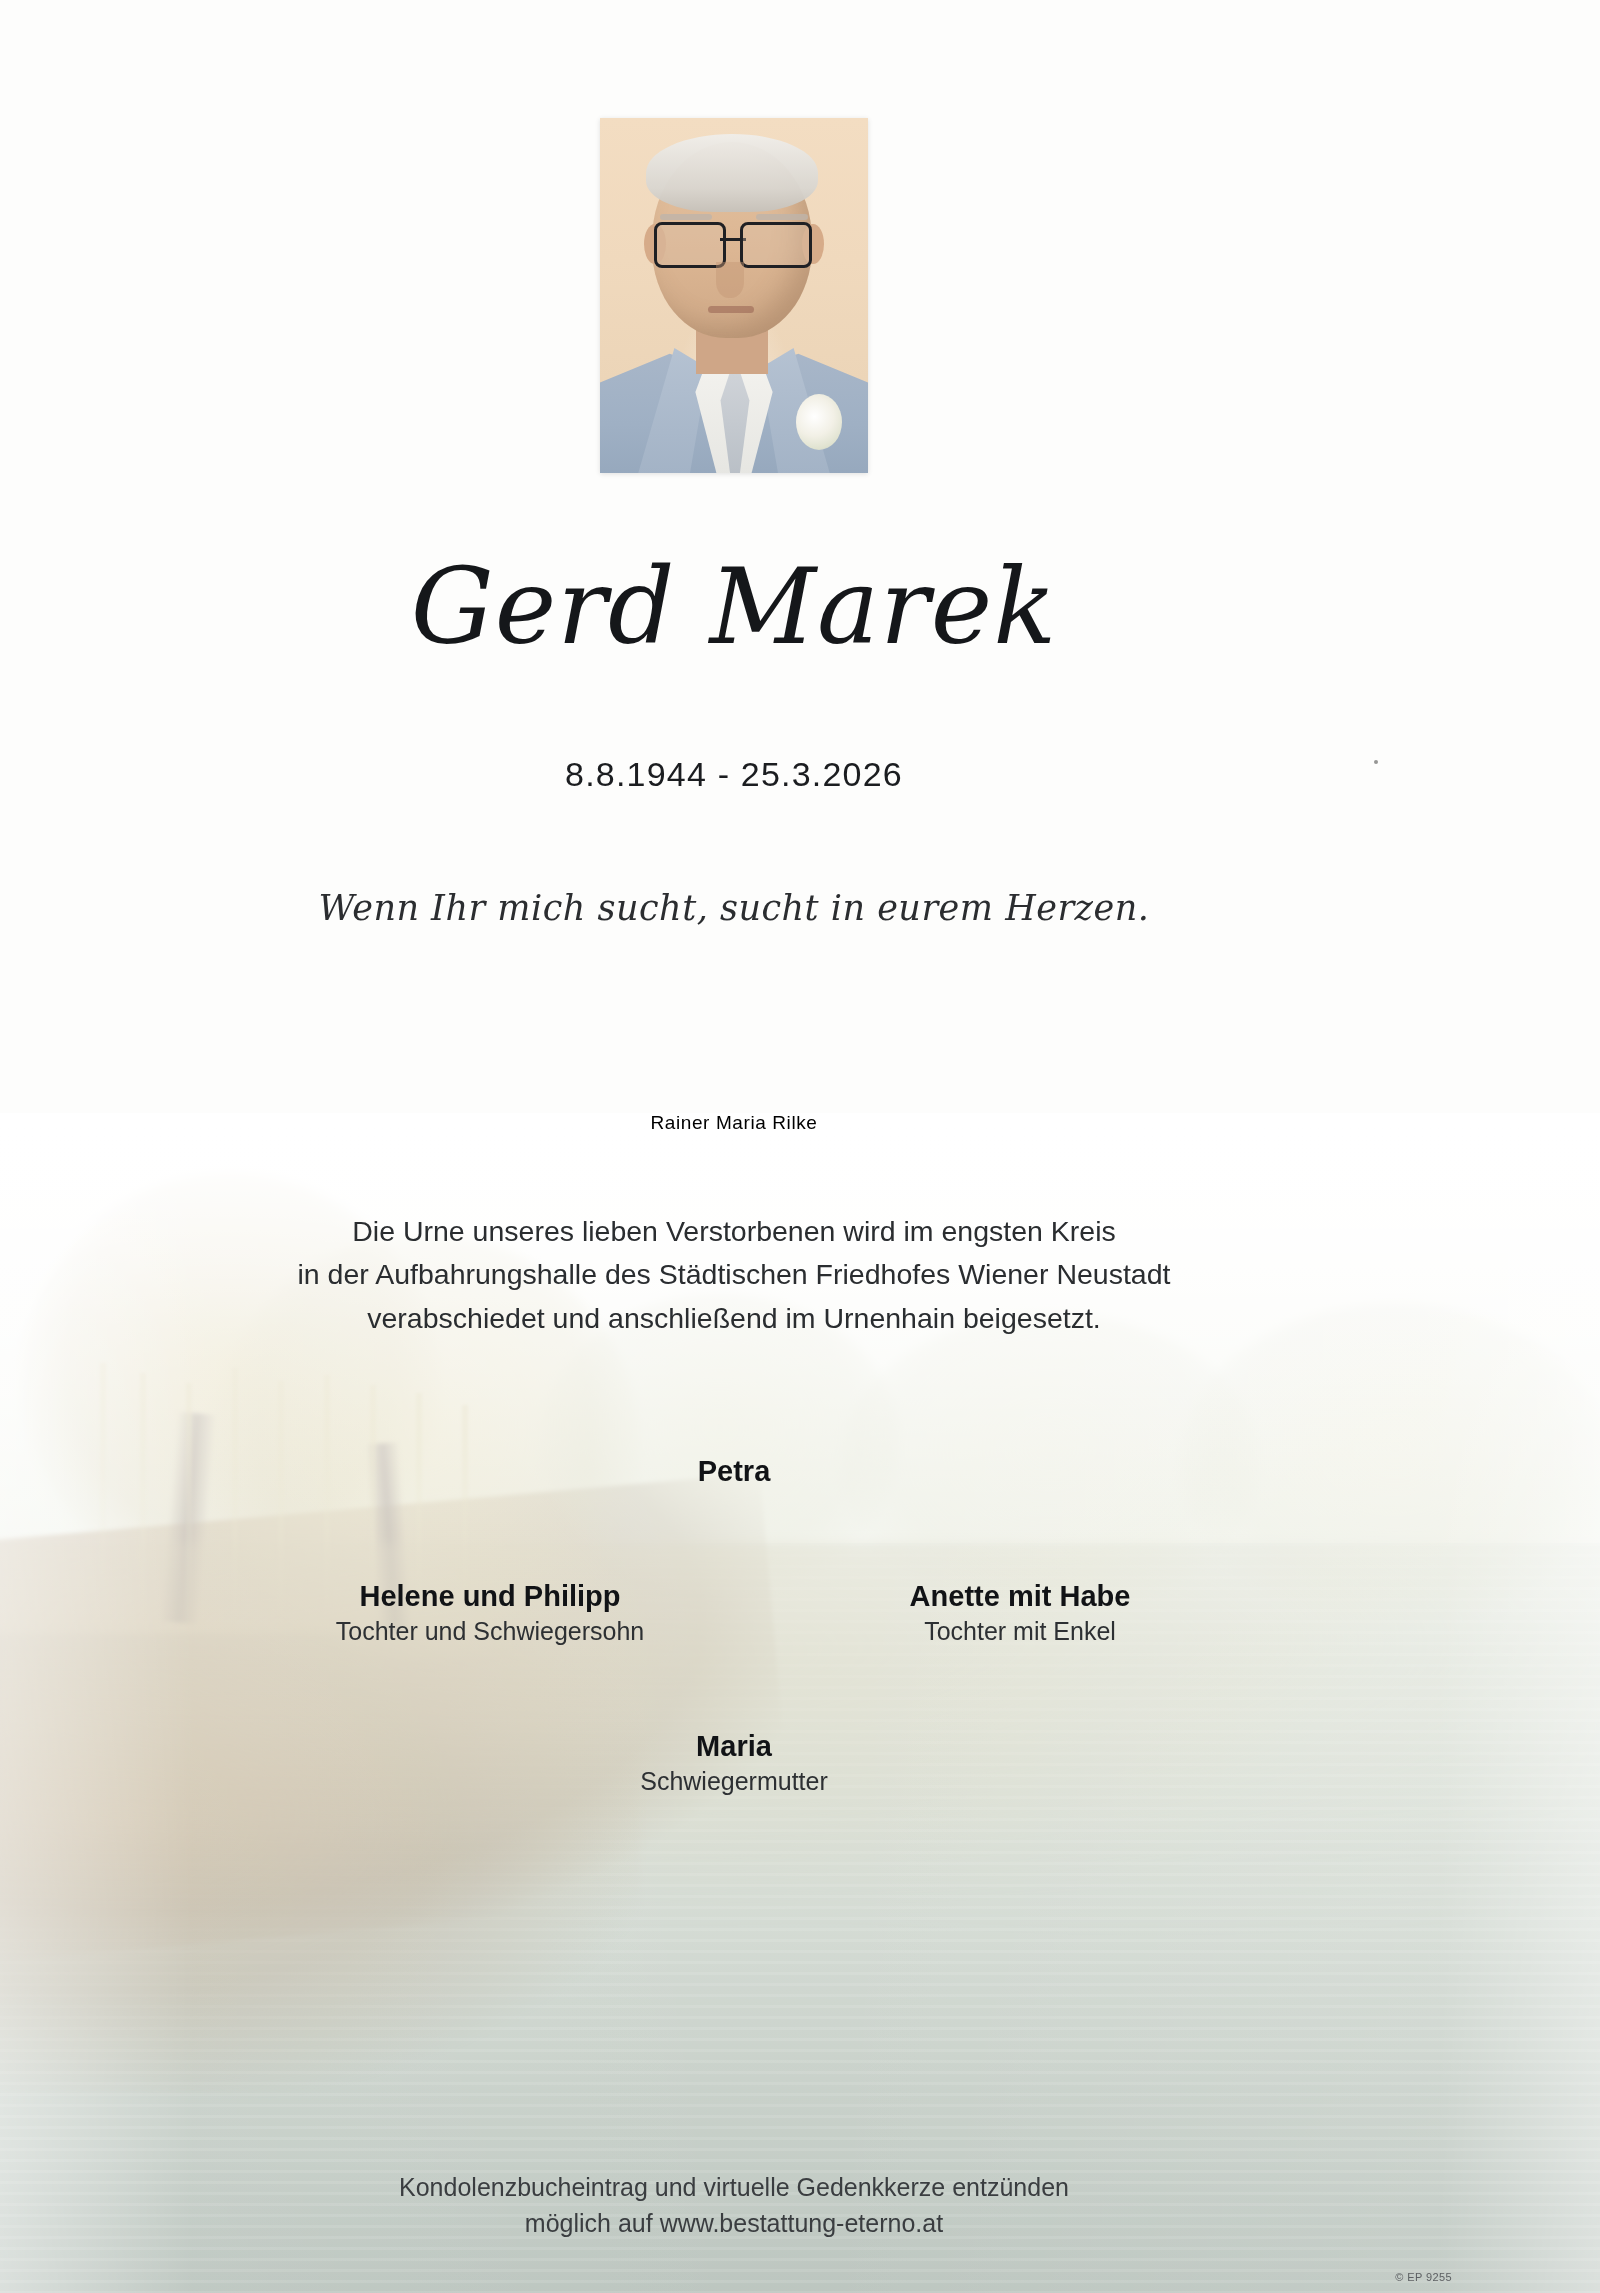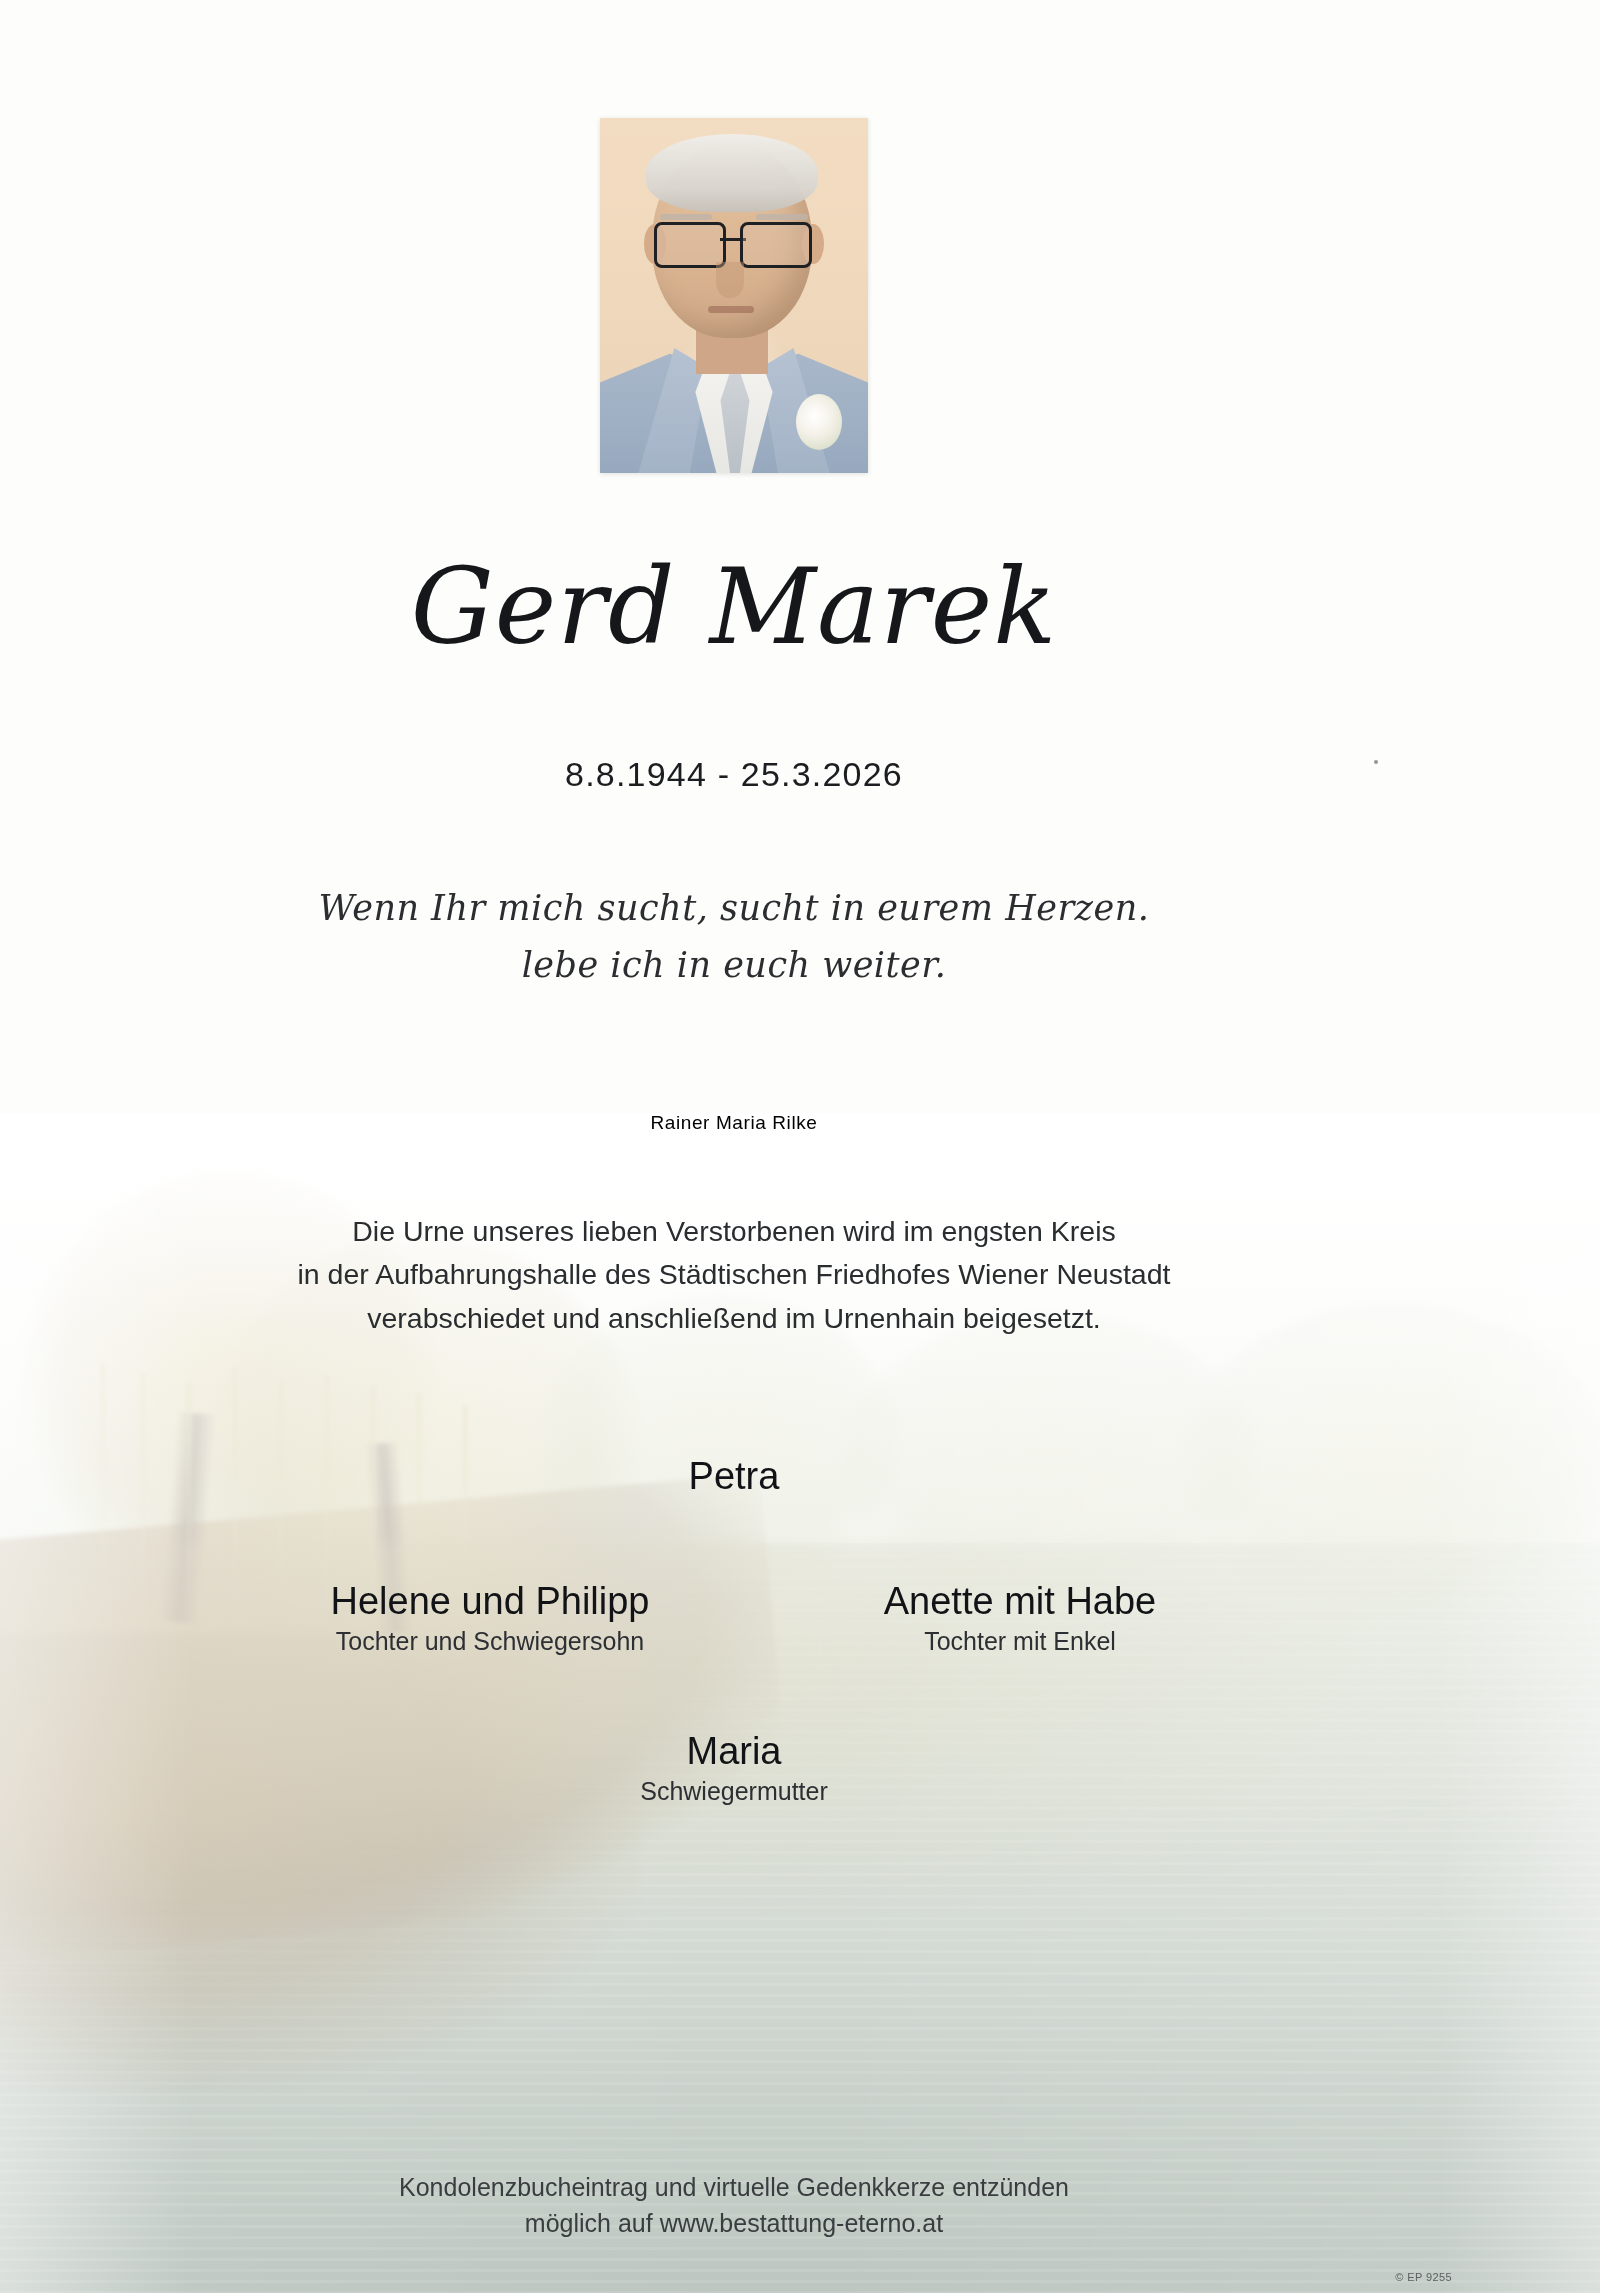--- a/index.html
+++ b/index.html
@@ -344,23 +344,23 @@
     color: #2a2d30;
   }
   .notice .line { display: block; }
 
   .family {
     position: absolute;
     left: 0; right: 0;
     top: 1455px;
   }
   .fam-name {
-    font-size: 38px;
+    font-size: 29px;
     color: #111316;
-    font-weight: normal;
+    font-weight: bold;
   }
   .fam-rel {
     display: block;
     margin-top: 4px;
     font-size: 25px;
     color: #2d3033;
   }
 
   .row-wife { position: absolute; left: 0; right: 0; top: 0; text-align: center; }
   .row-mid  { position: absolute; left: 0; right: 0; top: 125px; }
@@ -457,21 +457,20 @@
         <div class="p-nose"></div>
         <div class="p-mouth"></div>
       </div>
     </div>
 
     <div class="name">Gerd Marek</div>
     <div class="dates">8.8.1944 - 25.3.2026</div>
 
     <div class="poem">
       <span class="line">Wenn Ihr mich sucht, sucht in eurem Herzen.</span>
-      <span class="line">lebe ich in euch weiter.</span>
     </div>
     <div class="poem-author">Rainer Maria Rilke</div>
 
     <div class="notice">
       <span class="line">Die Urne unseres lieben Verstorbenen wird im engsten Kreis</span>
       <span class="line">in der Aufbahrungshalle des Städtischen Friedhofes Wiener Neustadt</span>
       <span class="line">verabschiedet und anschließend im Urnenhain beigesetzt.</span>
     </div>
 
     <div class="family">

